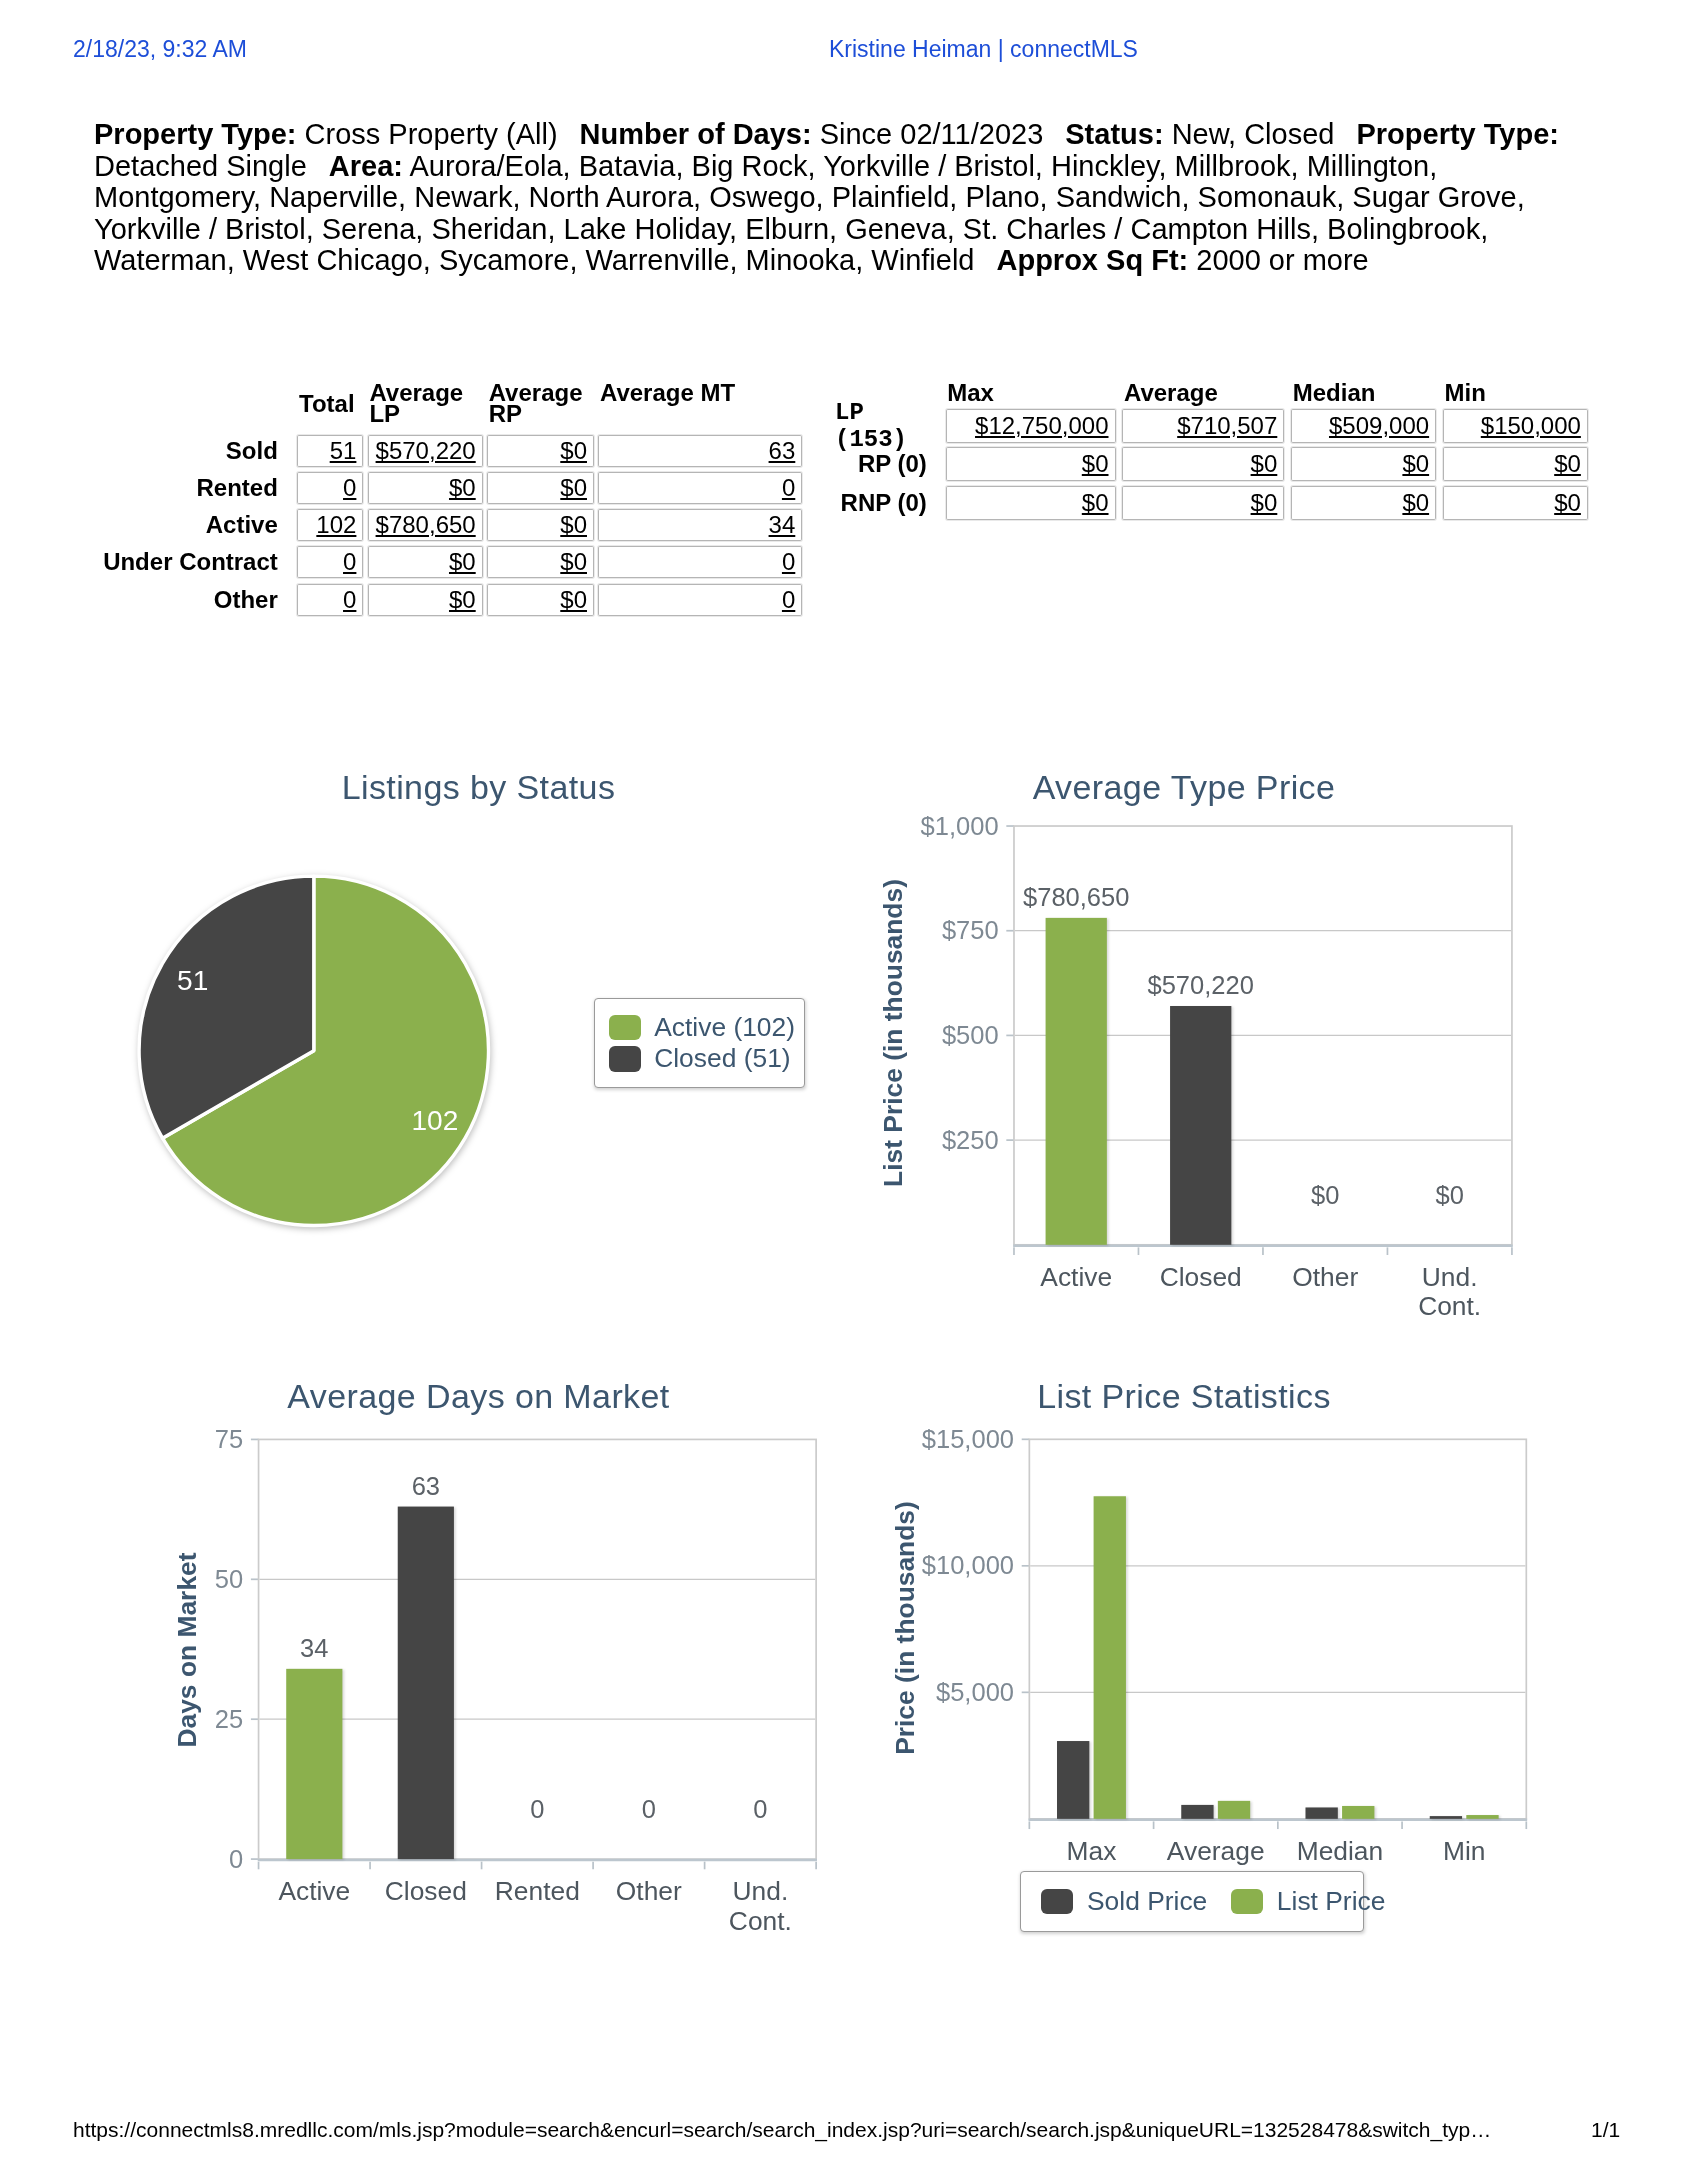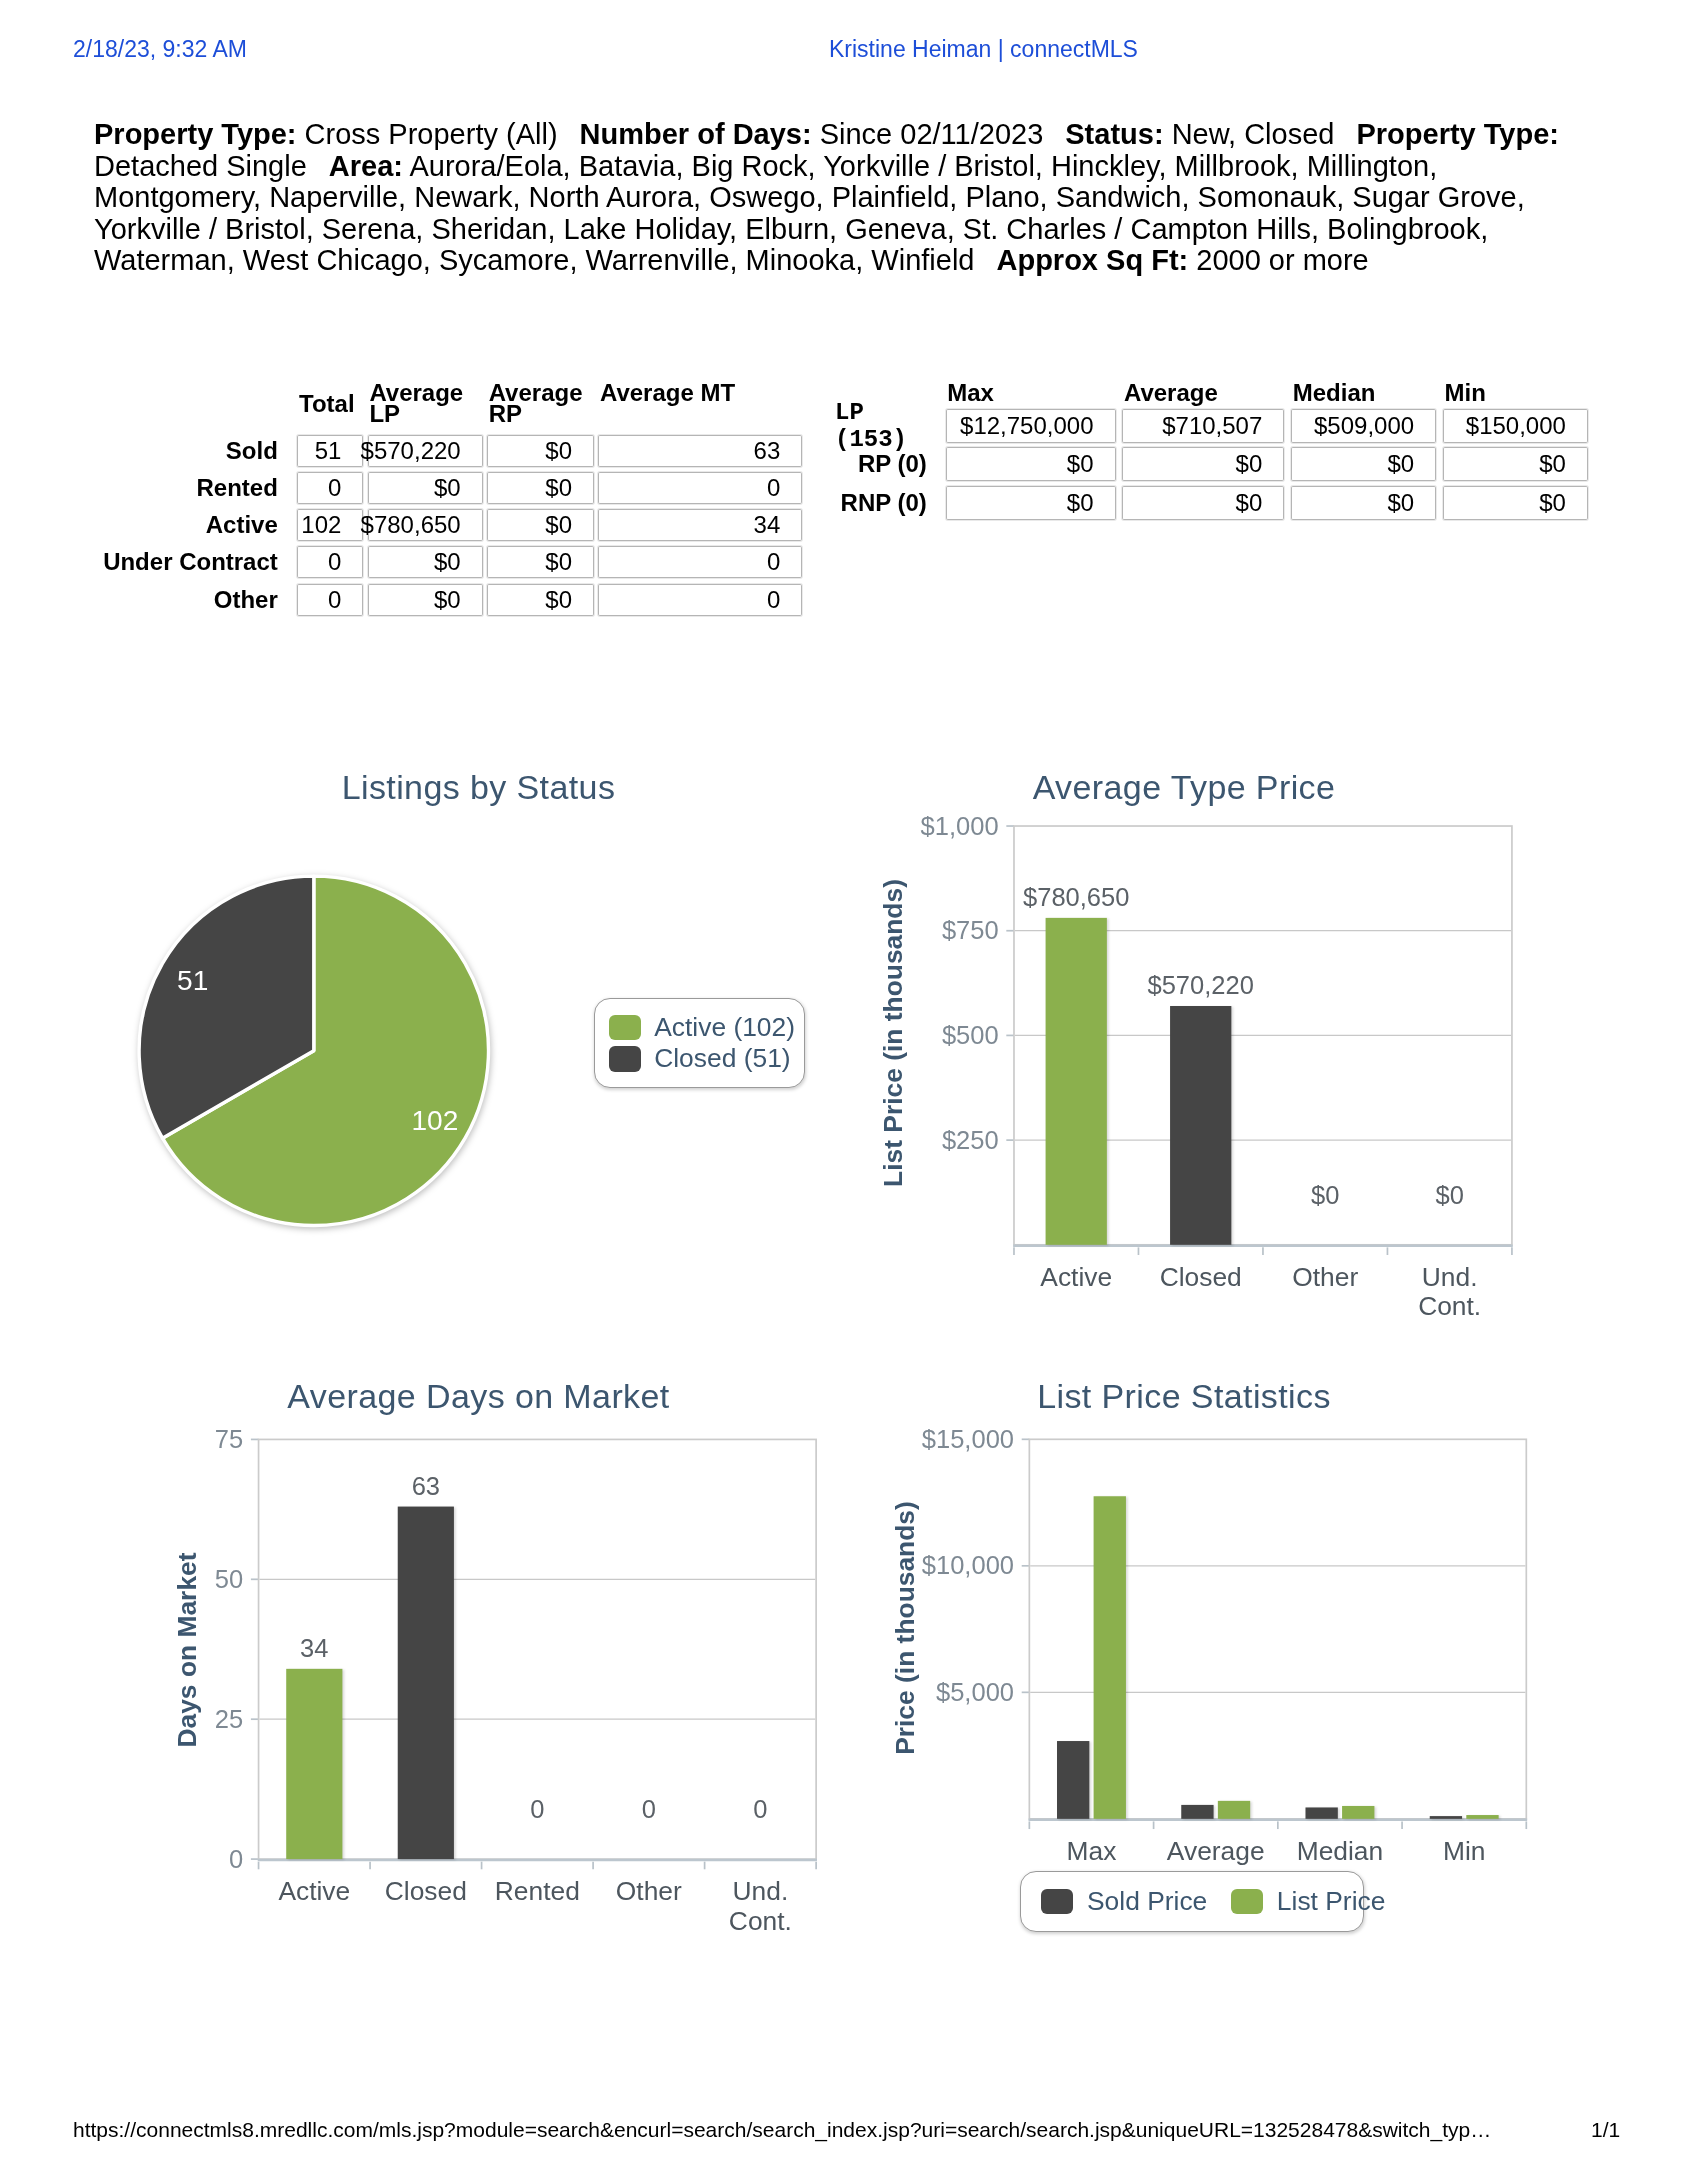--- a/index.html
+++ b/index.html
@@ -15,31 +15,31 @@
   .crit b{font-weight:bold;}
   
   .mls-table{display:block;}
   .trow{display:flex;align-items:stretch;}
   .rowlab{font-weight:bold;display:flex;align-items:center;justify-content:flex-end;
           padding-right:10.2px;font-size:24px;box-sizing:border-box;}
   .hcell{font-weight:bold;font-size:24px;white-space:pre-line;line-height:21px;
          box-sizing:border-box;padding-left:1.7px;}
   .box{background:#fff;border:1.7px solid #b5b5b5;border-radius:1.7px;
        box-shadow:0 0 0 0.9px #e9e9e9;display:flex;align-items:center;
-       justify-content:flex-end;padding-right:21px;font-size:24px;
-       box-sizing:border-box;}
+       justify-content:flex-end;padding-right:6px;font-size:24px;
+       box-sizing:border-box;text-decoration:underline;}
   
   .ctitle{font-size:34px;color:#3C566F;text-align:center;letter-spacing:0.4px;}
   .vlabel{font-size:26.4px;font-weight:bold;color:#3C566F;white-space:nowrap;
           transform:translate(-50%,-50%) rotate(-90deg);}
   svg text{font-family:"Liberation Sans",sans-serif;}
   svg rect.bar{filter:drop-shadow(2px 1px 1px rgba(0,0,0,0.15));}
   #pie-svg{filter:drop-shadow(1.7px 2.6px 3.4px rgba(0,0,0,0.25));}
   
-  .legend{background:#fff;border:1.7px solid #9a9a9a;border-radius:16px;
+  .legend{background:#fff;border:1.7px solid #9a9a9a;border-radius:4px;
           box-shadow:0.9px 1.7px 3.4px rgba(0,0,0,0.18);box-sizing:border-box;}
   .pie-legend{left:594px;top:998px;width:211px;height:90px;padding:12.8px 13.6px;
               display:flex;flex-direction:column;justify-content:space-between;}
   .lps-legend{left:1020px;top:1871px;width:344px;height:61px;padding:0 20.4px;
               display:flex;align-items:center;gap:24px;}
   .legend-row{display:flex;align-items:center;gap:13.6px;}
   .swatch{width:32px;height:25.6px;border-radius:6px;flex:0 0 auto;}
   .legend-label{font-size:26.4px;color:#3C566F;white-space:nowrap;}
 </style>
 </head>

